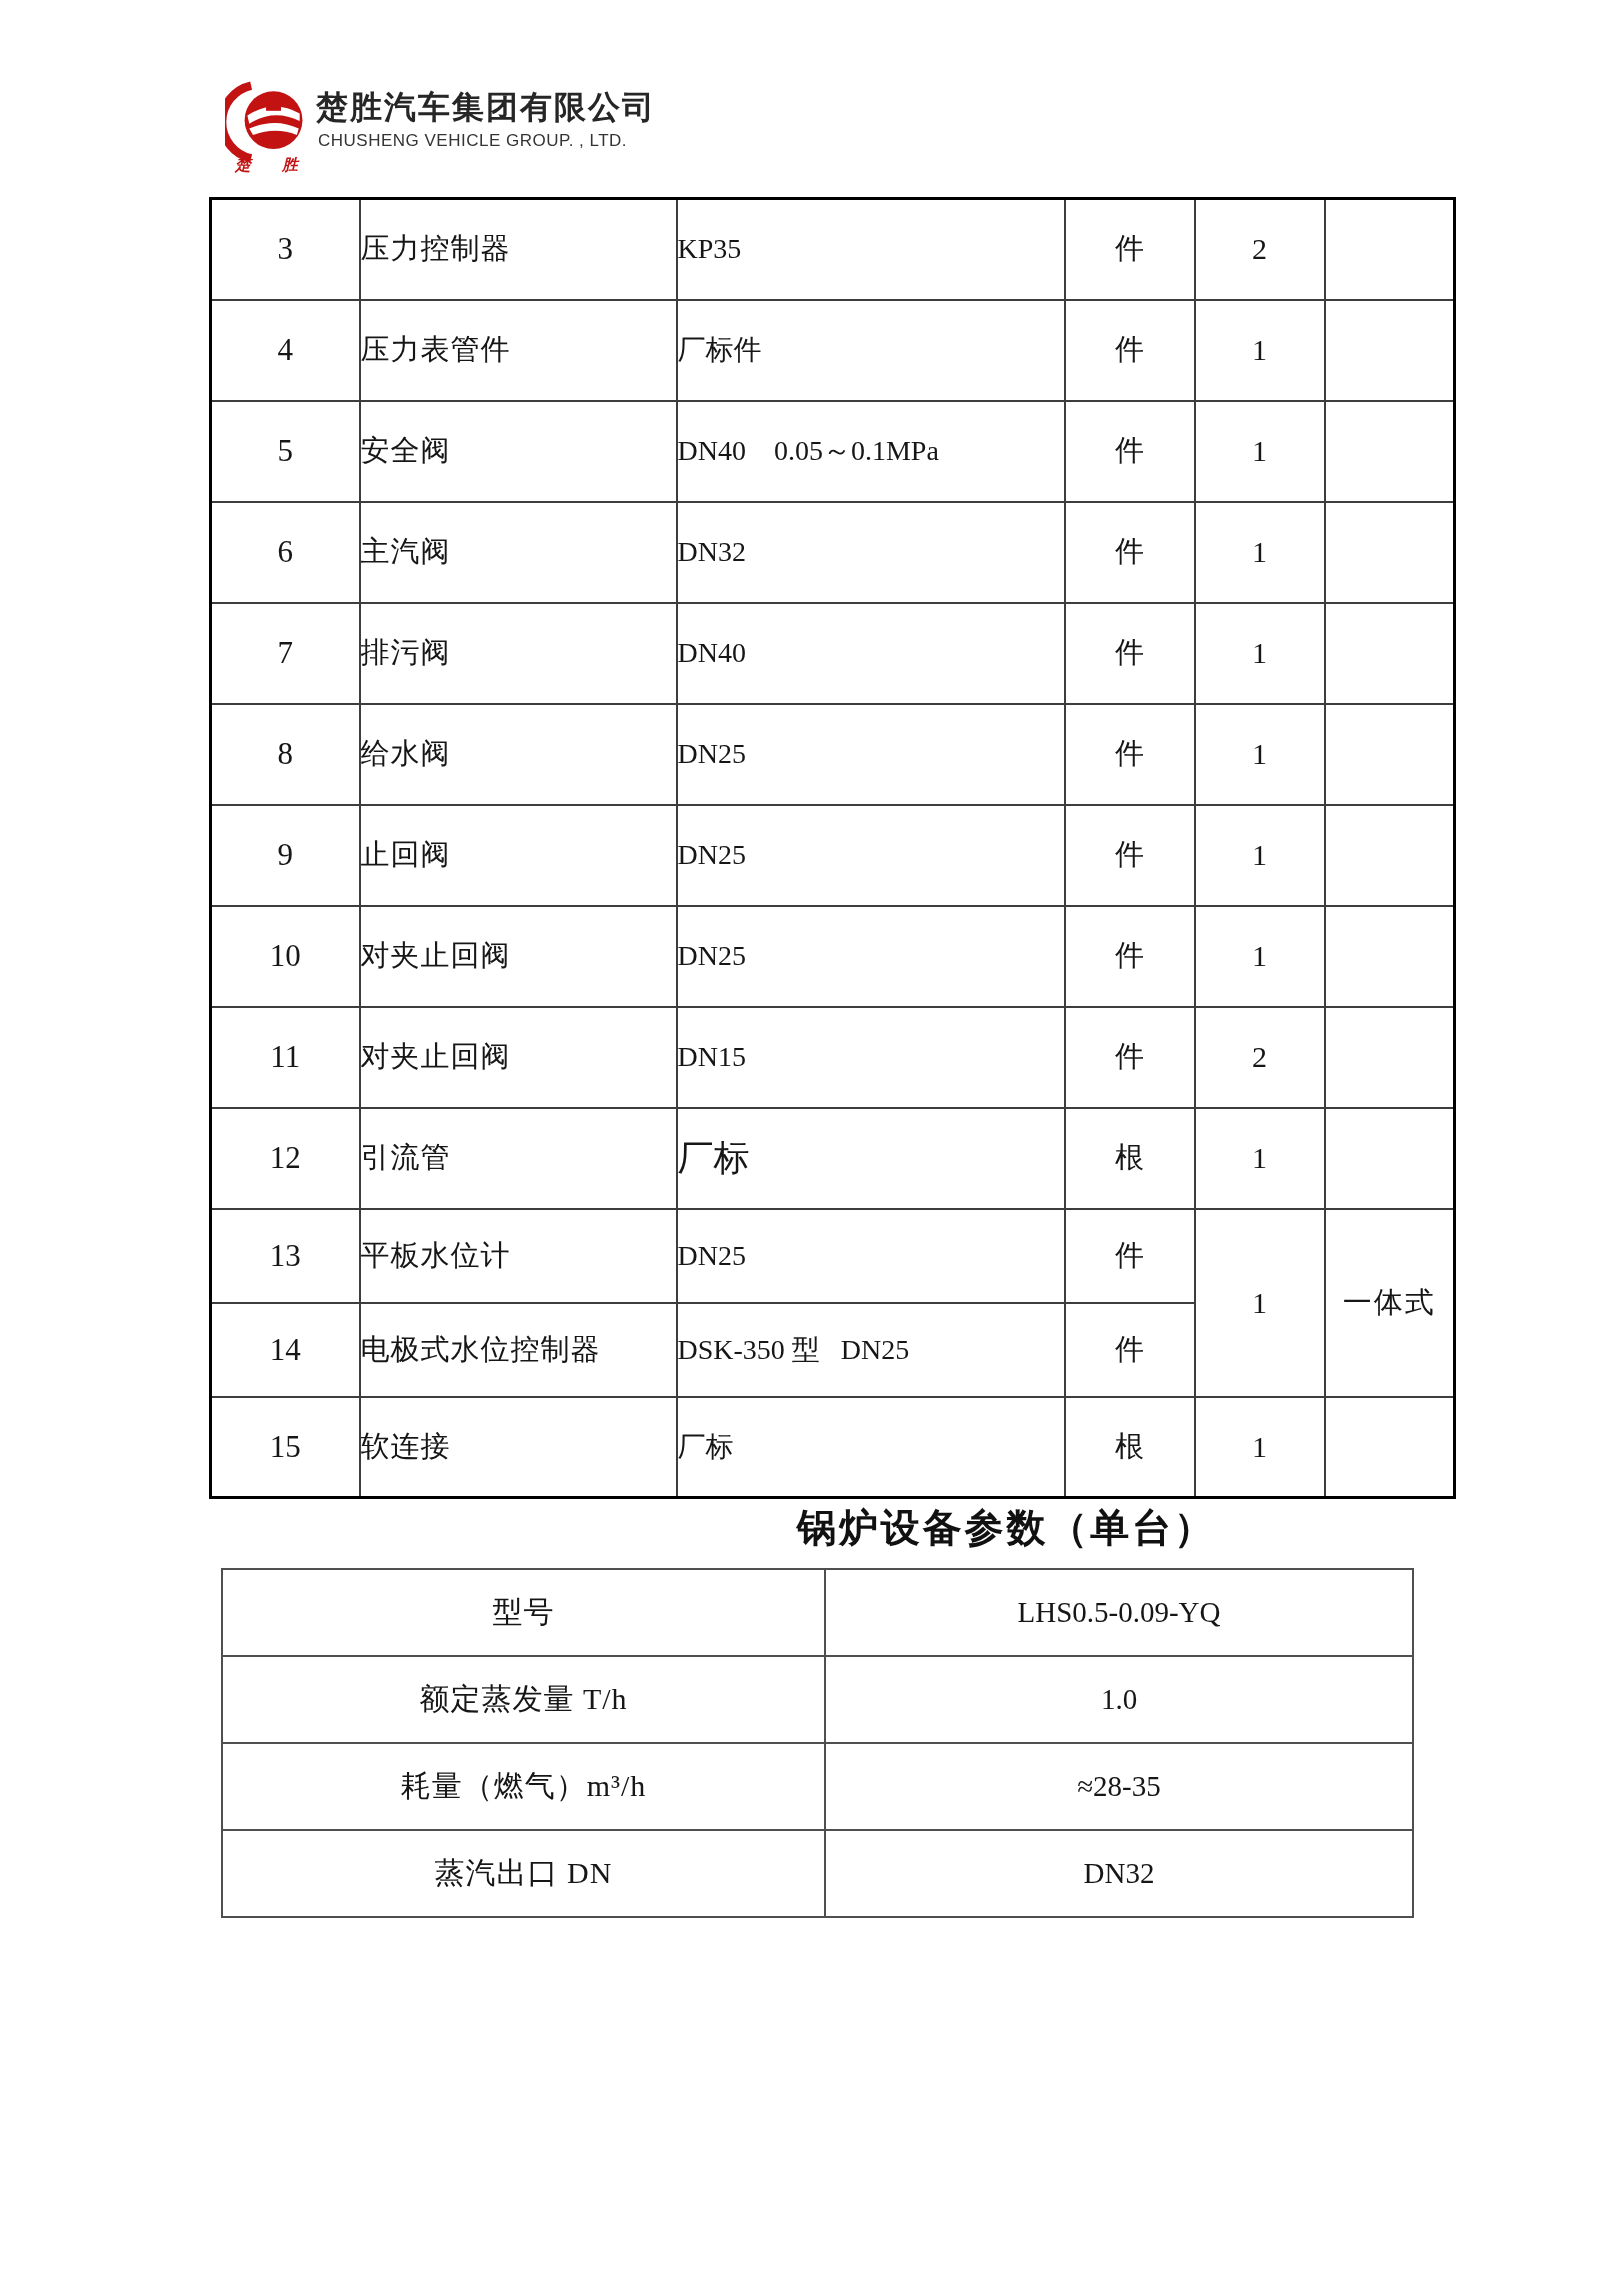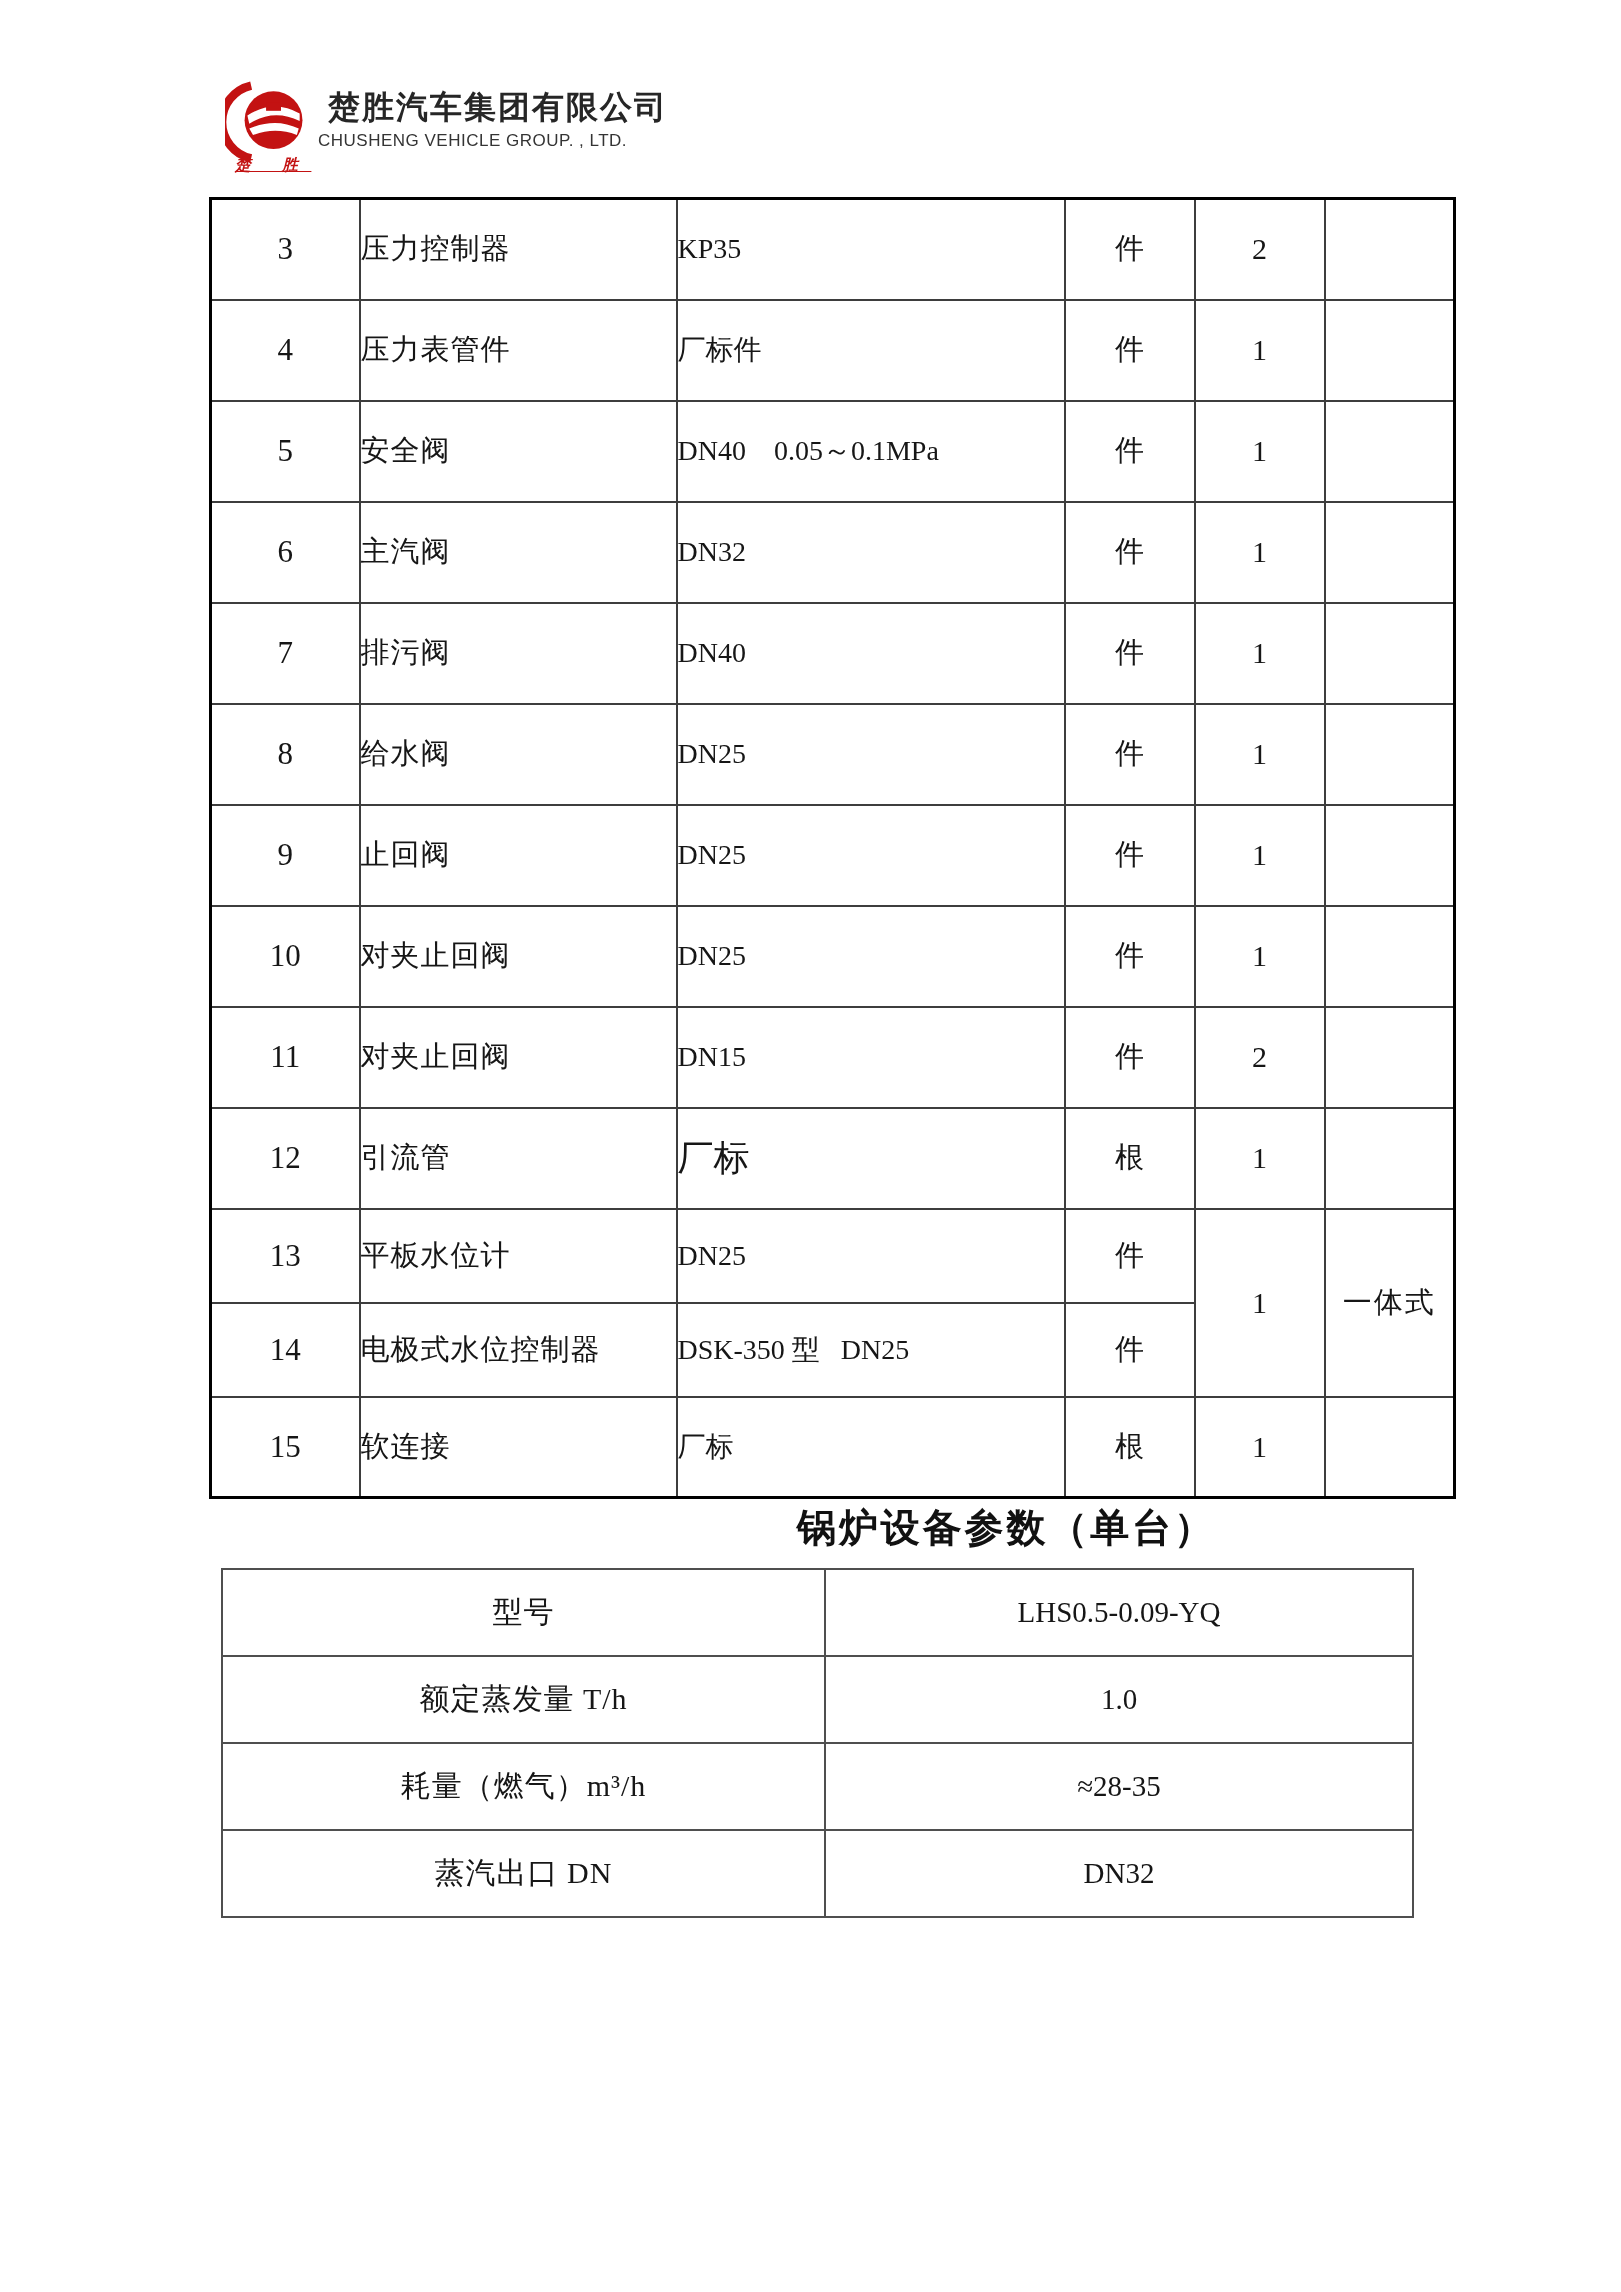--- a/index.html
+++ b/index.html
@@ -12,24 +12,23 @@
     overflow:hidden;
   }
 
   
   .logo-mark { position:absolute; left:225px; top:80px; width:84px; height:84px; }
   .logo-chars {
     position:absolute; left:235px; top:155px;
     color:#c31212; font-size:15.7px; font-weight:bold;
     letter-spacing:13.7px; font-style:italic;
     font-family:"Liberation Serif","DejaVu Serif",serif;
-    text-decoration:underline;
   }
   .company-cn {
-    position:absolute; left:328px; top:86px;
+    position:absolute; left:316px; top:86px;
     font-family:"Liberation Sans","DejaVu Sans",sans-serif;
     font-size:32px; font-weight:bold; color:#262626; letter-spacing:2px;
   }
   .company-en {
     position:absolute; left:318px; top:131px;
     font-family:"Liberation Sans","DejaVu Sans",sans-serif;
     font-size:17px; font-weight:normal; color:#343434; letter-spacing:0.5px;
   }
 
   

